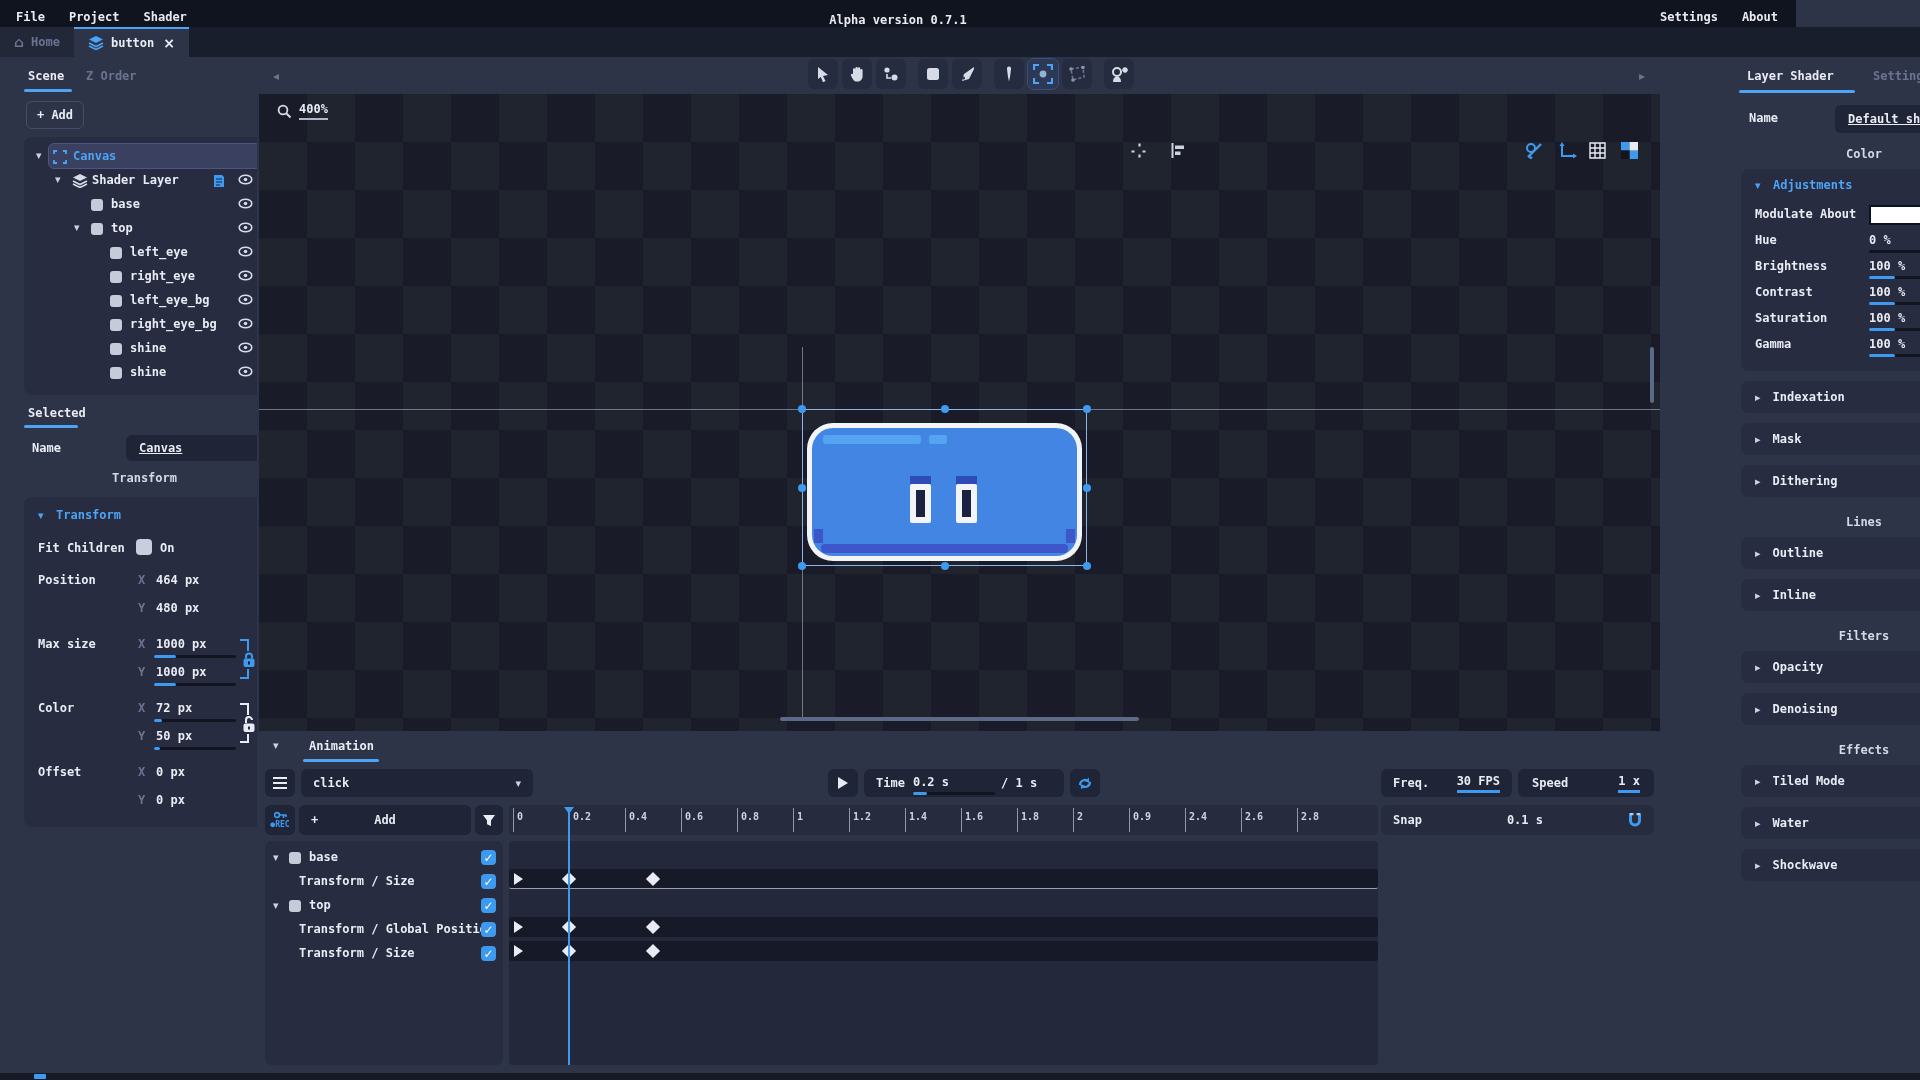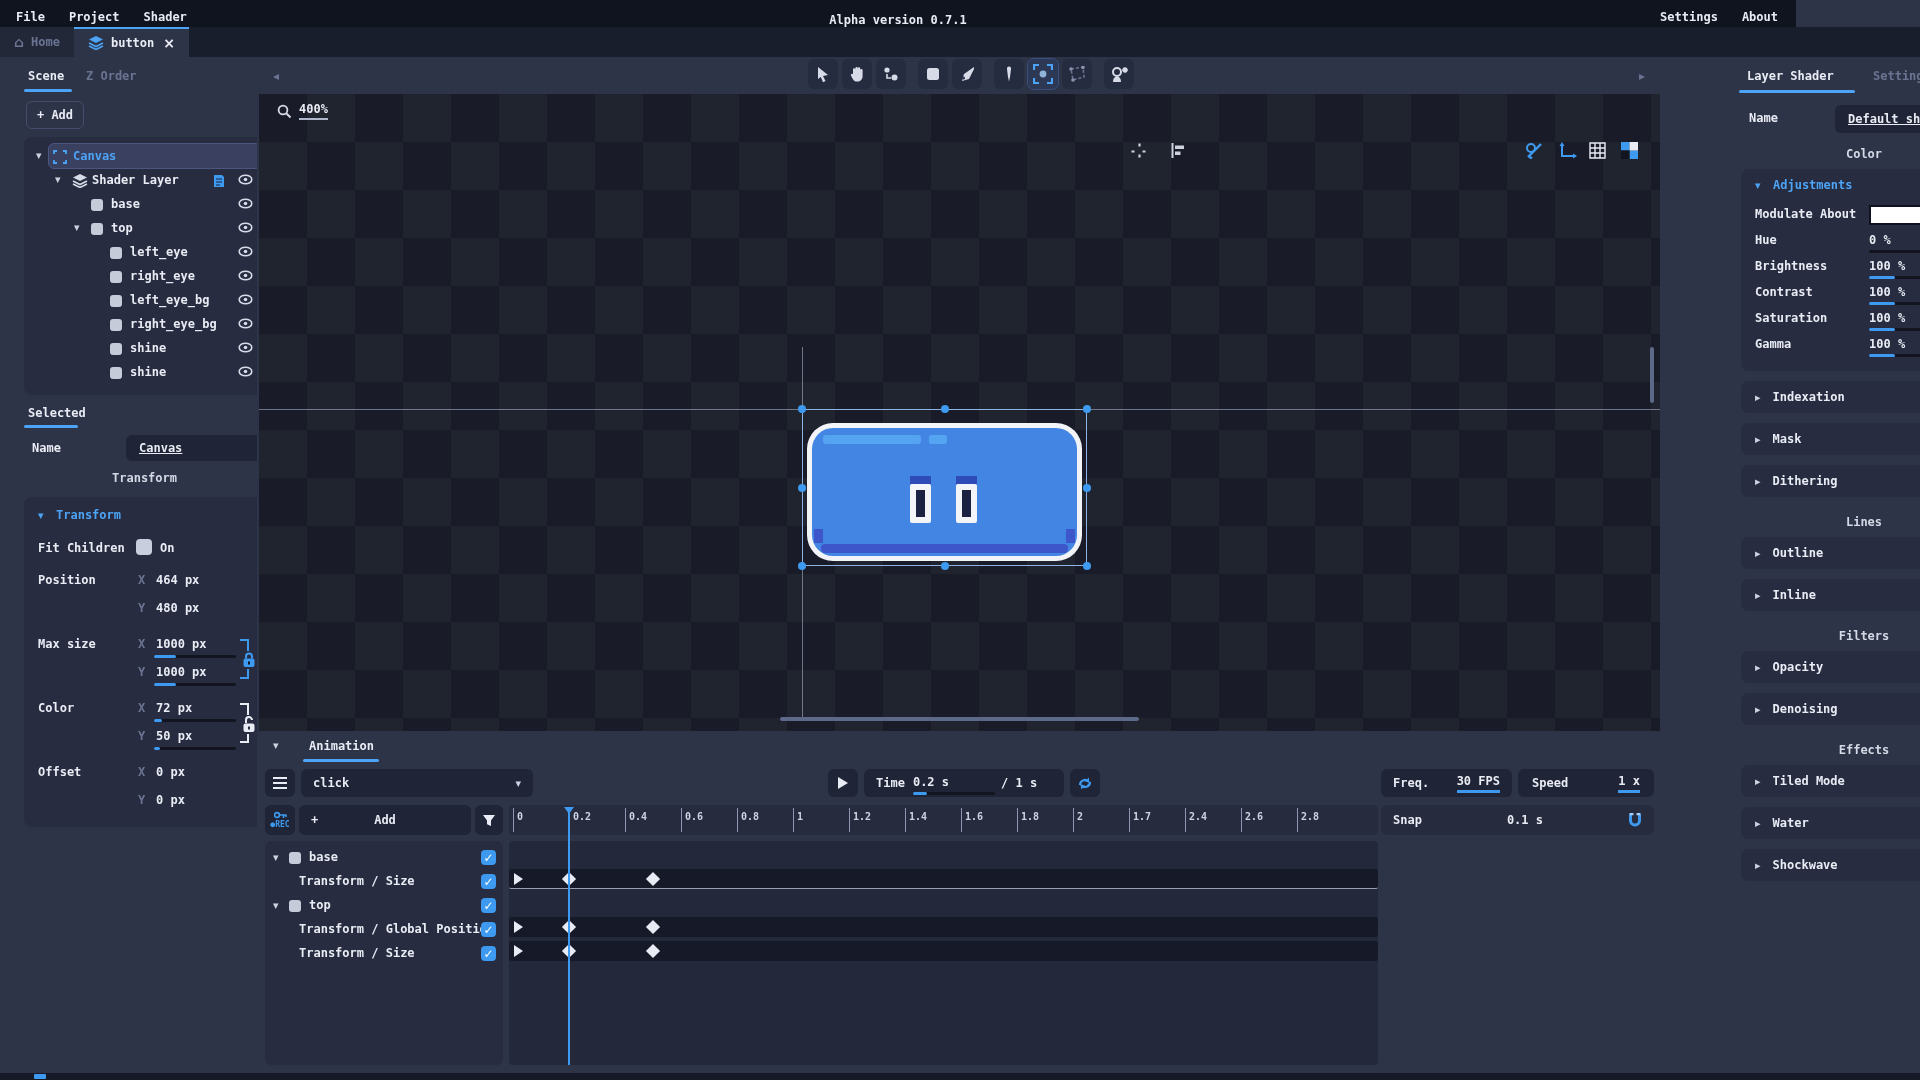--- a/index.html
+++ b/index.html
@@ -577,21 +577,21 @@
           <div class="tick-label" style="left: 344px;">1.2</div>
           <div class="tick" style="left: 396px;"></div>
           <div class="tick-label" style="left: 400px;">1.4</div>
           <div class="tick" style="left: 452px;"></div>
           <div class="tick-label" style="left: 456px;">1.6</div>
           <div class="tick" style="left: 508px;"></div>
           <div class="tick-label" style="left: 512px;">1.8</div>
           <div class="tick" style="left: 564px;"></div>
           <div class="tick-label" style="left: 568px;">2</div>
           <div class="tick" style="left: 620px;"></div>
-          <div class="tick-label" style="left: 624px;">1.7</div>
+          <div class="tick-label" style="left: 624px;">0.9</div>
           <div class="tick" style="left: 676px;"></div>
           <div class="tick-label" style="left: 680px;">2.4</div>
           <div class="tick" style="left: 732px;"></div>
           <div class="tick-label" style="left: 736px;">2.6</div>
           <div class="tick" style="left: 788px;"></div>
           <div class="tick-label" style="left: 792px;">2.8</div>
         </div>
 
       <div class="abs btn" style="left:1124px;top:74px;width:273px;height:30px;justify-content:space-between;padding:0 12px;background:#262b3e;gap:28px;">
         <span>Snap</span>

